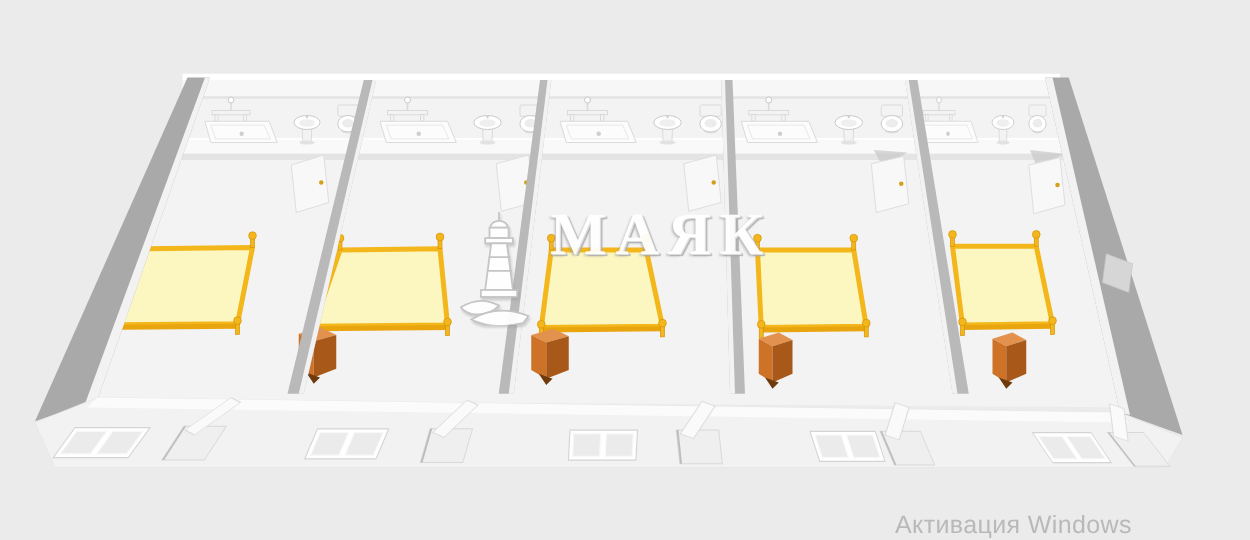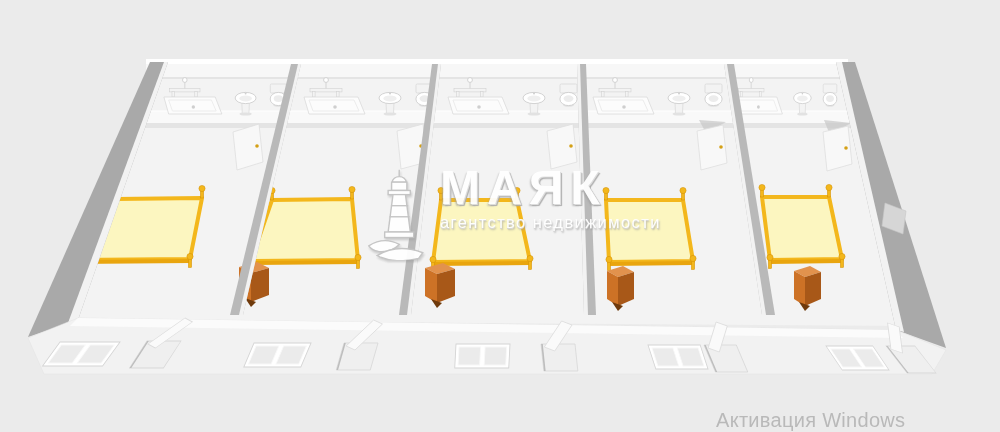--- a/index.html
+++ b/index.html
@@ -42,21 +42,21 @@
   .fdoor-panel{fill:#fafafa;stroke:#dcdcdc;stroke-width:.8;}
   .radiator{fill:#d6d6d6;stroke:#c6c6c6;stroke-width:.6;}
 
   
   .watermark{
     position:absolute;left:366px;top:166px;display:flex;align-items:flex-start;
     pointer-events:none;opacity:.95;
   }
   .wm-logo{width:72px;height:92px;margin-top:2px;
     filter:drop-shadow(1px 2px 1px rgba(150,150,150,.45));}
-  .wm-text{margin-left:2px;}
+  .wm-text{margin-left:2px;font-family:Liberation Serif, serif;}
   .wm-title{
     font-size:48px;font-weight:bold;letter-spacing:7px;line-height:.92;
     color:var(--c-watermark,#ffffff);
     text-shadow:1px 1px 0 #dcdcdc,2px 2px 1px #ababab,-1px 2px 2px rgba(160,160,160,.7);
   }
   .wm-subtitle{
     font-size:16.5px;letter-spacing:1.4px;margin-top:3px;
     color:var(--c-watermark,#ffffff);
     text-shadow:0 1px 0 #d6d6d6,1px 2px 2px rgba(150,150,150,.75);
   }
@@ -298,18 +298,17 @@
         <polygon points="19.5,19 28.5,19 32,46 16,46"></polygon>
         <line x1="18" y1="27" x2="30.5" y2="27"></line>
         <line x1="17" y1="35" x2="31.5" y2="35"></line>
         <rect x="13.5" y="46" width="21" height="4"></rect>
         <path d="M2,56 q11,-7 22,-1 q-6,6 -15,5 q-5,-1 -7,-4 z"></path>
         <path d="M8,63 q15,-9 33,-2 l-3,4 q-16,4 -28,-1 z"></path>
       </g>
     </svg>
     <div class="wm-text">
       <div class="wm-title">МАЯК</div>
-      <div class="wm-subtitle">агентство недвижимости</div>
     </div>
   </div>
 
   <div class="activation">Активация Windows</div>
 </div>
 
 </body></html>

